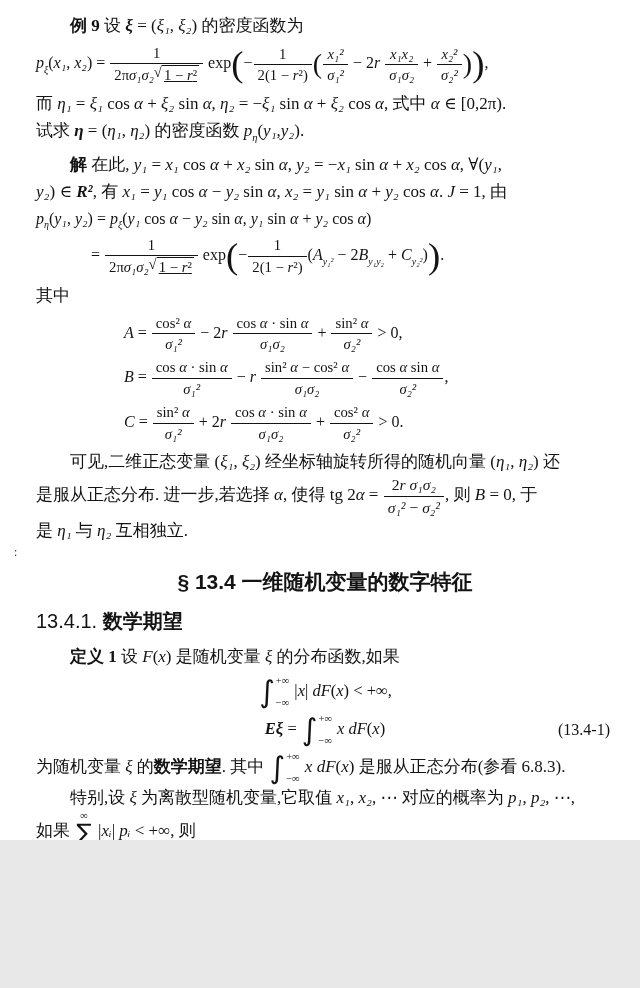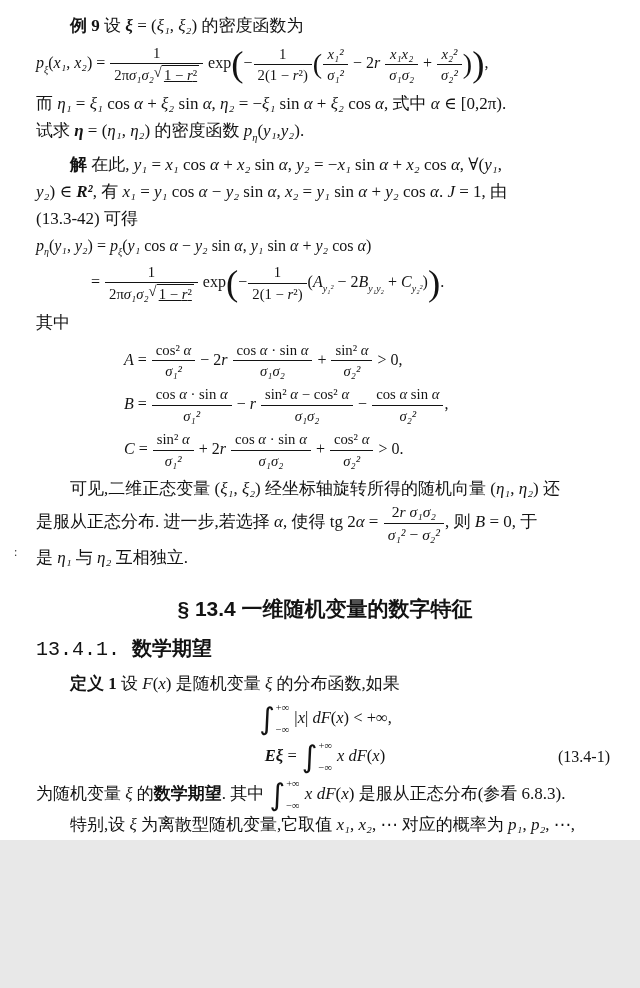--- a/index.html
+++ b/index.html
@@ -6,21 +6,21 @@
   .page{position:relative;width:640px;height:840px;background:#ffffff;color:#131313;
         box-sizing:border-box;padding:12px 26px 0 36px;overflow:hidden;
         font-family:"Liberation Serif","DejaVu Serif","DejaVu Sans",serif;font-size:17px;}
   .ln{white-space:nowrap;}
   .k-p{line-height:27px;}
   .k-f{margin:5px 0;line-height:1.1;font-size:16px;}
   .k-c{margin:6px 0;text-align:center;position:relative;line-height:1.1;font-size:16.5px;}
   .k-h1{text-align:center;margin:24px 0 12px;font-size:21px;
         font-family:"Liberation Sans","DejaVu Sans",sans-serif;}
   .k-h2{margin:12px 0 8px;font-size:20px;}
-  .k-h2 .rm{font-family:Liberation Mono, monospace;}
+  .k-h2 .rm{font-family:Liberation Sans, sans-serif;}
   .k-h2 .bf{font-family:"Liberation Sans","DejaVu Sans",sans-serif;}
   .rm{font-style:normal;}
   .it{font-style:italic;}
   .bf{font-weight:700;}
   .bi{font-weight:700;font-style:italic;}
   .ssub{font-size:0.62em;font-style:italic;vertical-align:-0.45em;}
   .frac{display:inline-block;vertical-align:middle;text-align:center;
         font-size:0.92em;line-height:1.25;margin:0 1px;}
   .num{display:block;border-bottom:1.2px solid #131313;padding:0 4px 1px;}
   .den{display:block;padding:1px 4px 0;}
@@ -49,21 +49,20 @@
   <div id="content">
       <div class="ln k-p" style="padding-left: 34px;"><span class="bf">例 9</span><span class="rm">  设 </span><span class="bi">ξ</span><span class="rm"> = (</span><span class="it">ξ₁</span><span class="rm">, </span><span class="it">ξ₂</span><span class="rm">) 的密度函数为</span></div>
       <div class="ln k-f"><span class="it">p</span><span class="ssub">ξ</span><span class="rm">(</span><span class="it">x₁</span><span class="rm">, </span><span class="it">x₂</span><span class="rm">) = </span><span class="frac"><span class="num"><span class="rm">1</span></span><span class="den"><span class="rm">2π</span><span class="it">σ₁σ₂</span><span class="sqrt">
               <span class="rsign">√</span>
               <span class="rad"><span class="rm">1 − </span><span class="it">r</span><span class="rm">²</span></span>
             </span></span></span><span class="rm"> exp</span><span class="big big3">(</span><span class="rm">−</span><span class="frac"><span class="num"><span class="rm">1</span></span><span class="den"><span class="rm">2(1 − </span><span class="it">r</span><span class="rm">²)</span></span></span><span class="big big2">(</span><span class="frac"><span class="num"><span class="it">x₁²</span></span><span class="den"><span class="it">σ₁²</span></span></span><span class="rm"> − 2</span><span class="it">r</span><span class="rm"> </span><span class="frac"><span class="num"><span class="it">x₁x₂</span></span><span class="den"><span class="it">σ₁σ₂</span></span></span><span class="rm"> + </span><span class="frac"><span class="num"><span class="it">x₂²</span></span><span class="den"><span class="it">σ₂²</span></span></span><span class="big big2">)</span><span class="big big3">)</span><span class="rm">,</span></div>
       <div class="ln k-p"><span class="rm">而 </span><span class="it">η₁</span><span class="rm"> = </span><span class="it">ξ₁</span><span class="rm"> cos </span><span class="it">α</span><span class="rm"> + </span><span class="it">ξ₂</span><span class="rm"> sin </span><span class="it">α</span><span class="rm">, </span><span class="it">η₂</span><span class="rm"> = −</span><span class="it">ξ₁</span><span class="rm"> sin </span><span class="it">α</span><span class="rm"> + </span><span class="it">ξ₂</span><span class="rm"> cos </span><span class="it">α</span><span class="rm">, 式中  </span><span class="it">α</span><span class="rm"> ∈ [0,2π).</span></div>
       <div class="ln k-p"><span class="rm">试求 </span><span class="bi">η</span><span class="rm"> = (</span><span class="it">η₁</span><span class="rm">, </span><span class="it">η₂</span><span class="rm">) 的密度函数 </span><span class="it">p</span><span class="ssub">η</span><span class="rm">(</span><span class="it">y₁</span><span class="rm">,</span><span class="it">y₂</span><span class="rm">).</span></div>
       <div class="ln k-p" style="padding-left: 34px;"><span class="bf">解</span><span class="rm">  在此, </span><span class="it">y₁</span><span class="rm"> = </span><span class="it">x₁</span><span class="rm"> cos </span><span class="it">α</span><span class="rm"> + </span><span class="it">x₂</span><span class="rm"> sin </span><span class="it">α</span><span class="rm">,  </span><span class="it">y₂</span><span class="rm"> = −</span><span class="it">x₁</span><span class="rm"> sin </span><span class="it">α</span><span class="rm"> + </span><span class="it">x₂</span><span class="rm"> cos </span><span class="it">α</span><span class="rm">,  ∀(</span><span class="it">y₁</span><span class="rm">,</span></div>
       <div class="ln k-p"><span class="it">y₂</span><span class="rm">) ∈ </span><span class="bi">R²</span><span class="rm">, 有 </span><span class="it">x₁</span><span class="rm"> = </span><span class="it">y₁</span><span class="rm"> cos </span><span class="it">α</span><span class="rm"> − </span><span class="it">y₂</span><span class="rm"> sin </span><span class="it">α</span><span class="rm">, </span><span class="it">x₂</span><span class="rm"> = </span><span class="it">y₁</span><span class="rm"> sin </span><span class="it">α</span><span class="rm"> + </span><span class="it">y₂</span><span class="rm"> cos </span><span class="it">α</span><span class="rm">.  </span><span class="it">J</span><span class="rm"> = 1, 由</span></div>
-      <div class="ln k-p"><span class="rm">(13.3-42) 可得</span></div>
       <div class="ln k-f"><span class="it">p</span><span class="ssub">η</span><span class="rm">(</span><span class="it">y₁</span><span class="rm">, </span><span class="it">y₂</span><span class="rm">) = </span><span class="it">p</span><span class="ssub">ξ</span><span class="rm">(</span><span class="it">y₁</span><span class="rm"> cos </span><span class="it">α</span><span class="rm"> − </span><span class="it">y₂</span><span class="rm"> sin </span><span class="it">α</span><span class="rm">, </span><span class="it">y₁</span><span class="rm"> sin </span><span class="it">α</span><span class="rm"> + </span><span class="it">y₂</span><span class="rm"> cos </span><span class="it">α</span><span class="rm">)</span></div>
       <div class="ln k-f" style="padding-left: 55px;"><span class="rm">= </span><span class="frac"><span class="num"><span class="rm">1</span></span><span class="den"><span class="rm">2π</span><span class="it">σ₁σ₂</span><span class="sqrt">
               <span class="rsign">√</span>
               <span class="rad"><span class="rm">1 − </span><span class="it">r</span><span class="rm">²</span></span>
             </span></span></span><span class="rm"> exp</span><span class="big big3">(</span><span class="rm">−</span><span class="frac"><span class="num"><span class="rm">1</span></span><span class="den"><span class="rm">2(1 − </span><span class="it">r</span><span class="rm">²)</span></span></span><span class="rm">(</span><span class="it">A</span><span class="ssub">y₁²</span><span class="rm"> − 2</span><span class="it">B</span><span class="ssub">y₁y₂</span><span class="rm"> + </span><span class="it">C</span><span class="ssub">y₂²</span><span class="rm">)</span><span class="big big3">)</span><span class="rm">.</span></div>
       <div class="ln k-p"><span class="rm">其中</span></div>
       <div class="ln k-f" style="padding-left: 88px;"><span class="it">A</span><span class="rm"> = </span><span class="frac"><span class="num"><span class="rm">cos² </span><span class="it">α</span></span><span class="den"><span class="it">σ₁²</span></span></span><span class="rm"> − 2</span><span class="it">r</span><span class="rm"> </span><span class="frac"><span class="num"><span class="rm">cos </span><span class="it">α</span><span class="rm"> · sin </span><span class="it">α</span></span><span class="den"><span class="it">σ₁σ₂</span></span></span><span class="rm"> + </span><span class="frac"><span class="num"><span class="rm">sin² </span><span class="it">α</span></span><span class="den"><span class="it">σ₂²</span></span></span><span class="rm"> &gt; 0,</span></div>
       <div class="ln k-f" style="padding-left: 88px;"><span class="it">B</span><span class="rm"> = </span><span class="frac"><span class="num"><span class="rm">cos </span><span class="it">α</span><span class="rm"> · sin </span><span class="it">α</span></span><span class="den"><span class="it">σ₁²</span></span></span><span class="rm"> − </span><span class="it">r</span><span class="rm"> </span><span class="frac"><span class="num"><span class="rm">sin² </span><span class="it">α</span><span class="rm"> − cos² </span><span class="it">α</span></span><span class="den"><span class="it">σ₁σ₂</span></span></span><span class="rm"> − </span><span class="frac"><span class="num"><span class="rm">cos </span><span class="it">α</span><span class="rm"> sin </span><span class="it">α</span></span><span class="den"><span class="it">σ₂²</span></span></span><span class="rm">,</span></div>
       <div class="ln k-f" style="padding-left: 88px;"><span class="it">C</span><span class="rm"> = </span><span class="frac"><span class="num"><span class="rm">sin² </span><span class="it">α</span></span><span class="den"><span class="it">σ₁²</span></span></span><span class="rm"> + 2</span><span class="it">r</span><span class="rm"> </span><span class="frac"><span class="num"><span class="rm">cos </span><span class="it">α</span><span class="rm"> · sin </span><span class="it">α</span></span><span class="den"><span class="it">σ₁σ₂</span></span></span><span class="rm"> + </span><span class="frac"><span class="num"><span class="rm">cos² </span><span class="it">α</span></span><span class="den"><span class="it">σ₂²</span></span></span><span class="rm"> &gt; 0.</span></div>
       <div class="ln k-p" style="padding-left: 34px;"><span class="rm">可见,二维正态变量 (</span><span class="it">ξ₁</span><span class="rm">, </span><span class="it">ξ₂</span><span class="rm">) 经坐标轴旋转所得的随机向量 (</span><span class="it">η₁</span><span class="rm">, </span><span class="it">η₂</span><span class="rm">) 还</span></div>

